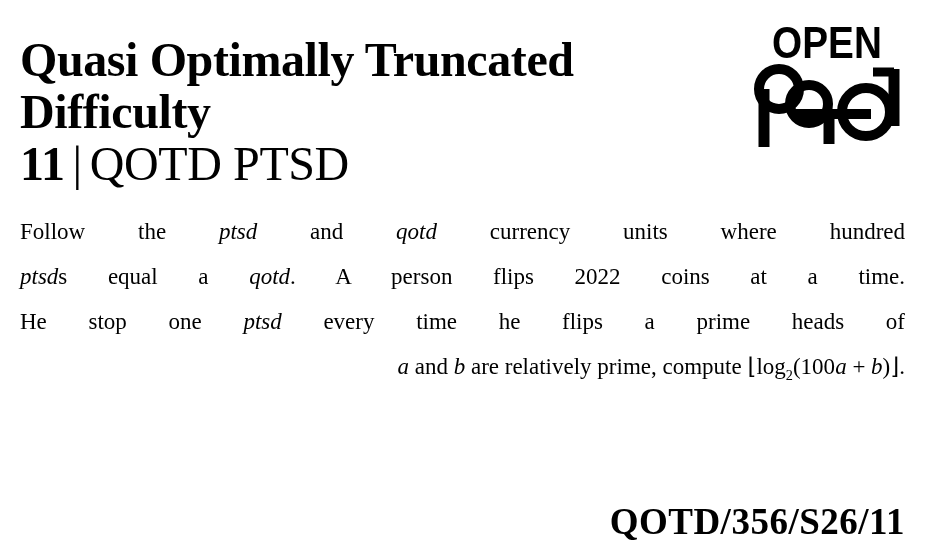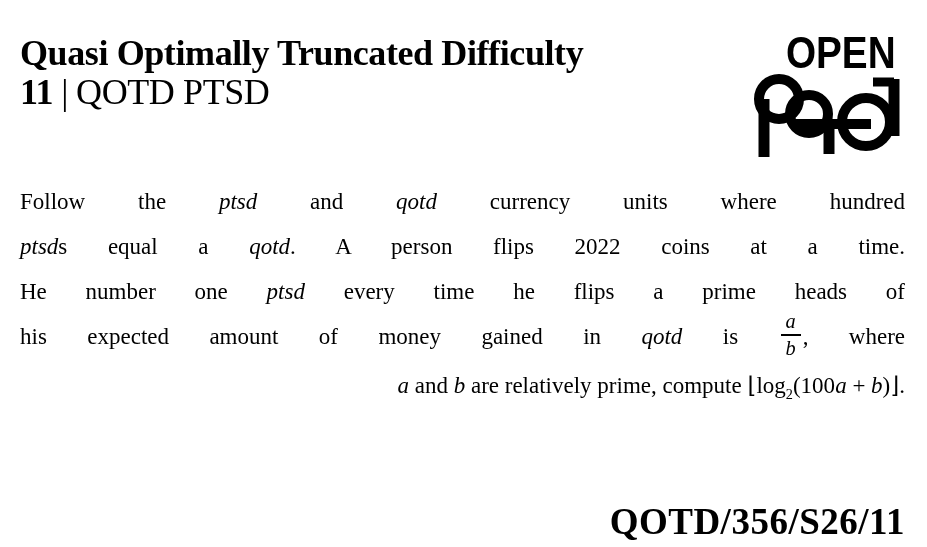--- a/index.html
+++ b/index.html
@@ -16,39 +16,39 @@
   }
   
   .header {
     display: flex;
     justify-content: space-between;
     align-items: flex-start;
   }
   .title {
     margin: 0;
     margin-top: 22px;
-    font-size: 36px;
+    font-size: 48px;
     line-height: 1.08;
     font-weight: 700;
     letter-spacing: -0.4px;
     max-width: 740px;
   }
   .title .sep {
     font-weight: 400;
     padding: 0 8px;
   }
   .title .subtitle {
     font-weight: 400;
   }
   
   .logo {
     flex-shrink: 0;
     width: 156px;
-    margin-top: 19px;
-    text-align: right;
+    margin-top: 9px;
+    text-align: center;
   }
   .wordmark {
     font-family: "Liberation Sans", sans-serif;
     font-size: 44px;
     font-weight: 700;
     line-height: 1.0;
     letter-spacing: 0px;
     transform: scaleX(0.88);
     transform-origin: center top;
     white-space: nowrap;
@@ -131,23 +131,19 @@
           <line x1="143" y1="6" x2="143" y2="63" stroke-width="11"></line>
           <line x1="122" y1="9" x2="143" y2="9" stroke-width="9"></line>
         </g>
       </svg>
     </div>
   </div>
 
   <div class="problem" id="problem-lines">
       <div class="line just"><span>Follow the </span><span class="it">ptsd</span><span> and </span><span class="it">qotd</span><span> currency units where hundred</span></div>
       <div class="line just"><span class="it">ptsd</span><span>s equal a </span><span class="it">qotd</span><span>. A person flips 2022 coins at a time.</span></div>
-      <div class="line just"><span>He number one </span><span class="it">ptsd</span><span> every time he flips a prime heads of</span></div>
-      <div class="line just"><span>his expected amount of money gained in </span><span class="it">qotd</span><span> is </span><span class="frac">
-          <span class="num">a</span>
-          <span class="den">b</span>
-        </span><span>, where</span></div>
+      <div class="line just"><span>He stop one </span><span class="it">ptsd</span><span> every time he flips a prime heads of</span></div>
       <div class="line"><span class="it">a</span><span> and </span><span class="it">b</span><span> are relatively prime, compute </span><span>⌊log</span><sub>2</sub><span>(100</span><span class="it">a</span><span> + </span><span class="it">b</span><span>)⌋.</span></div>
     </div>
 
   <div class="footer">QOTD/356/S26/11</div>
 
 </div>
 
 </body></html>

